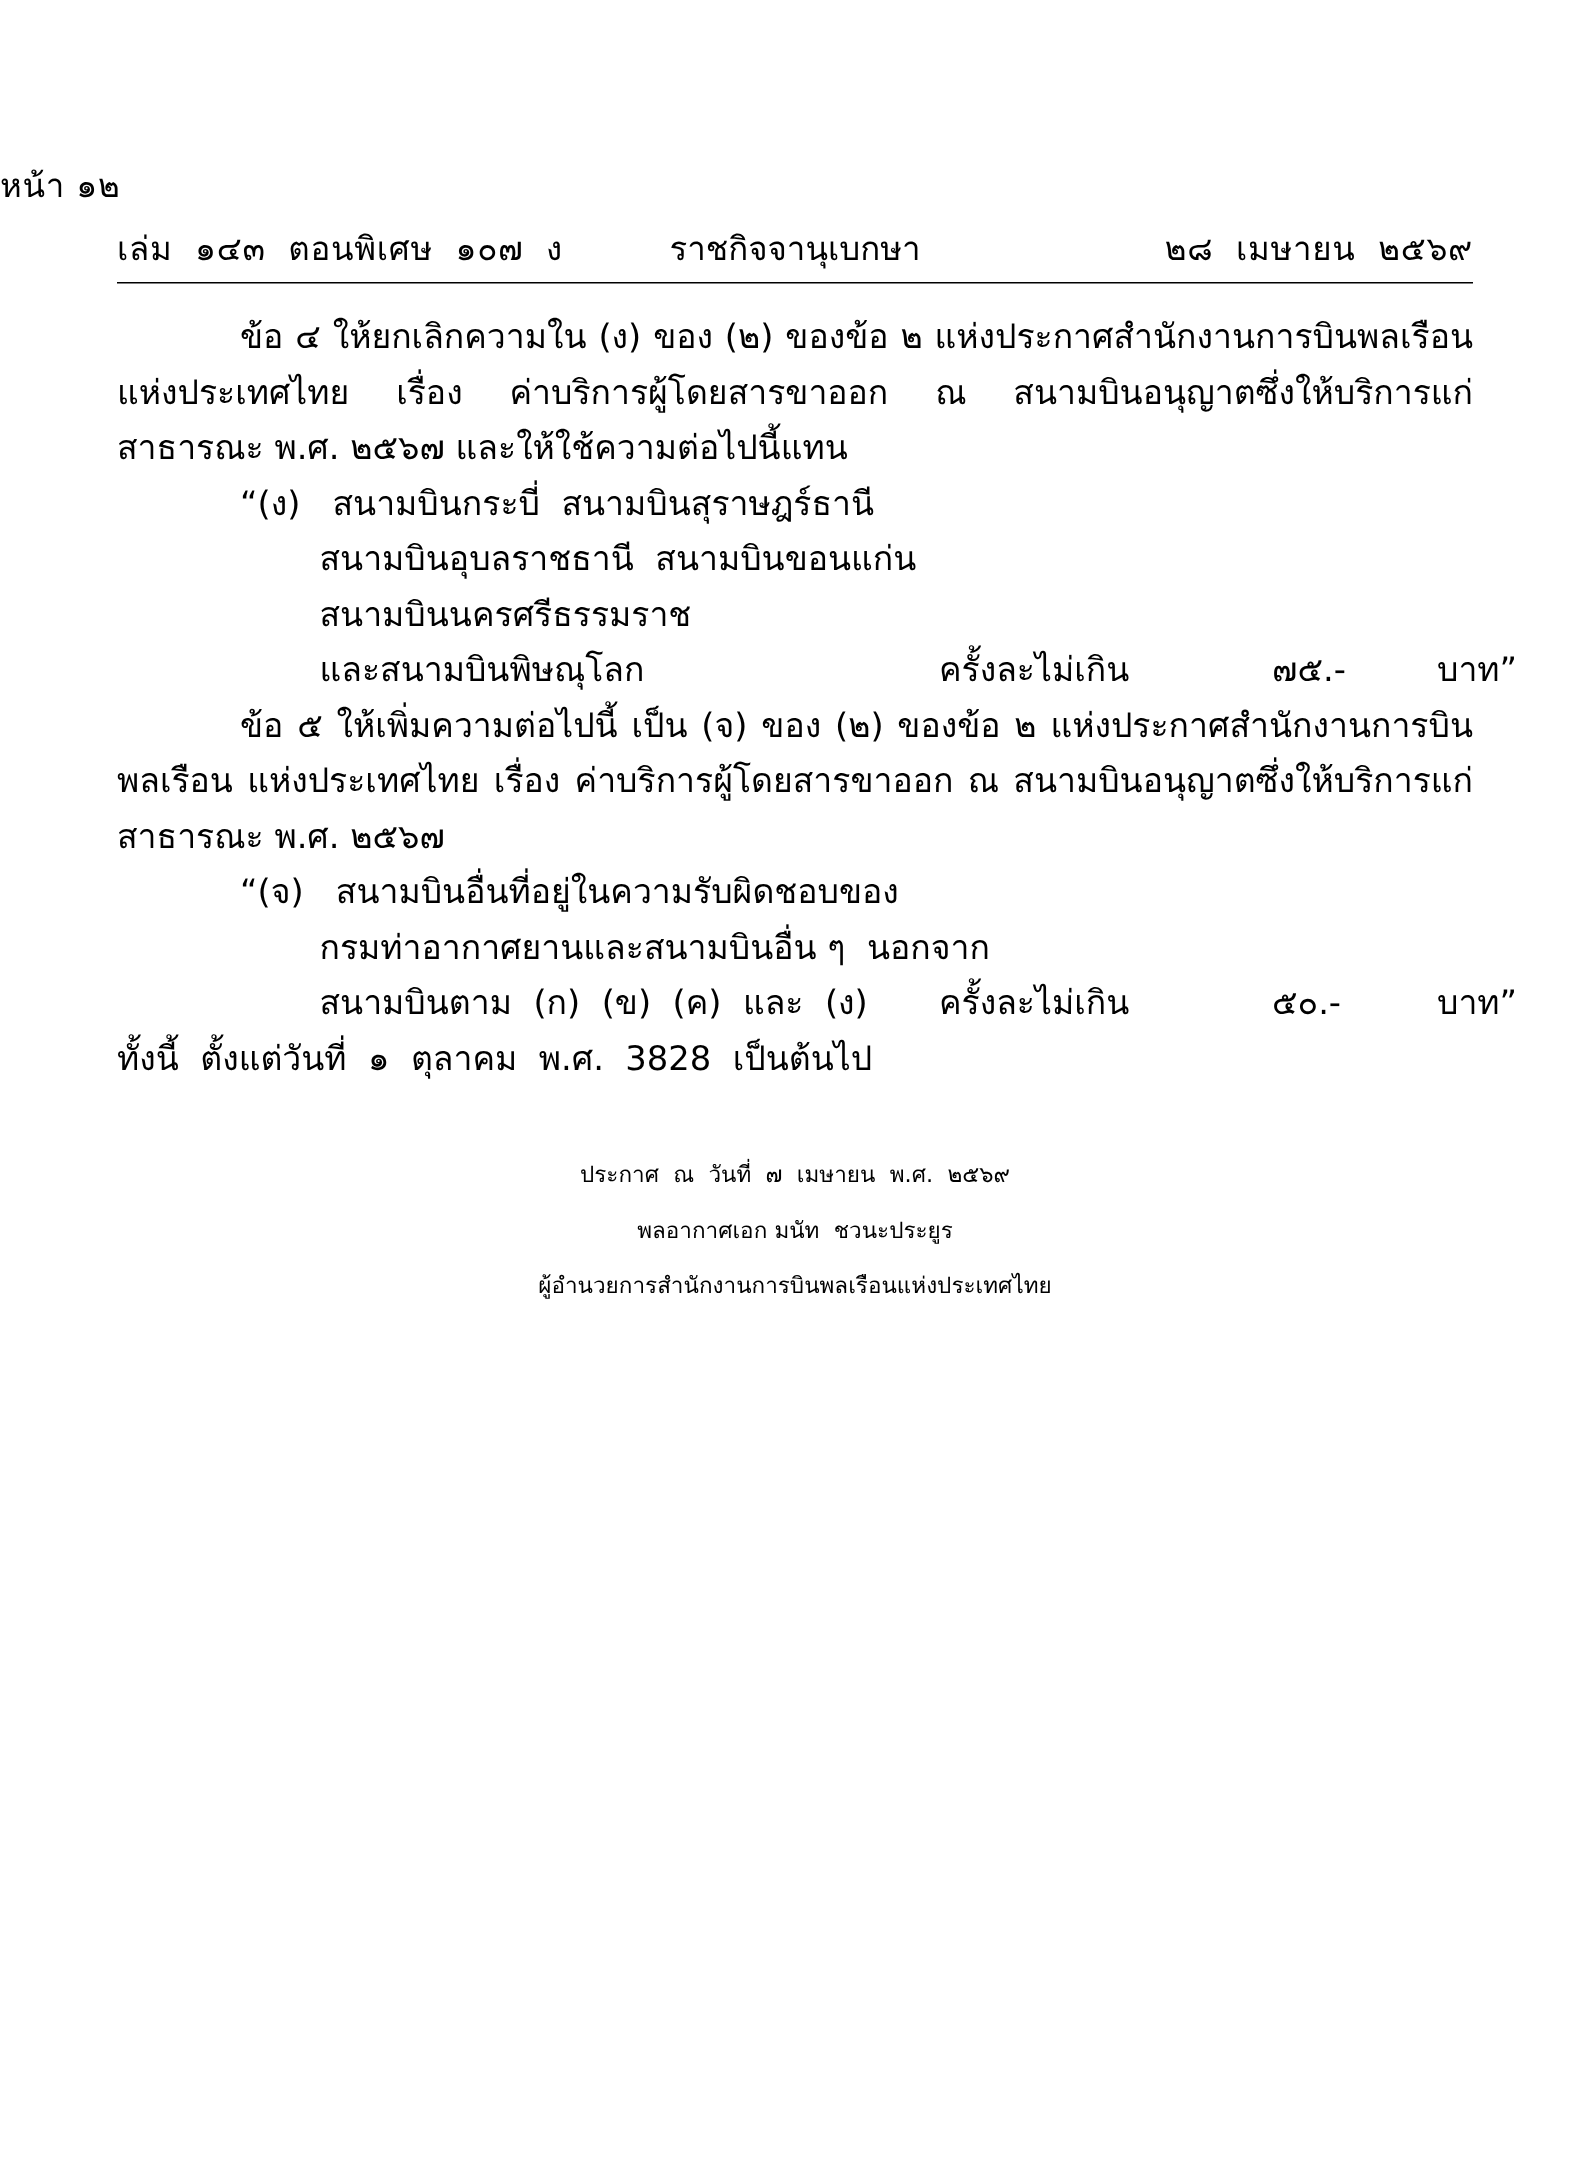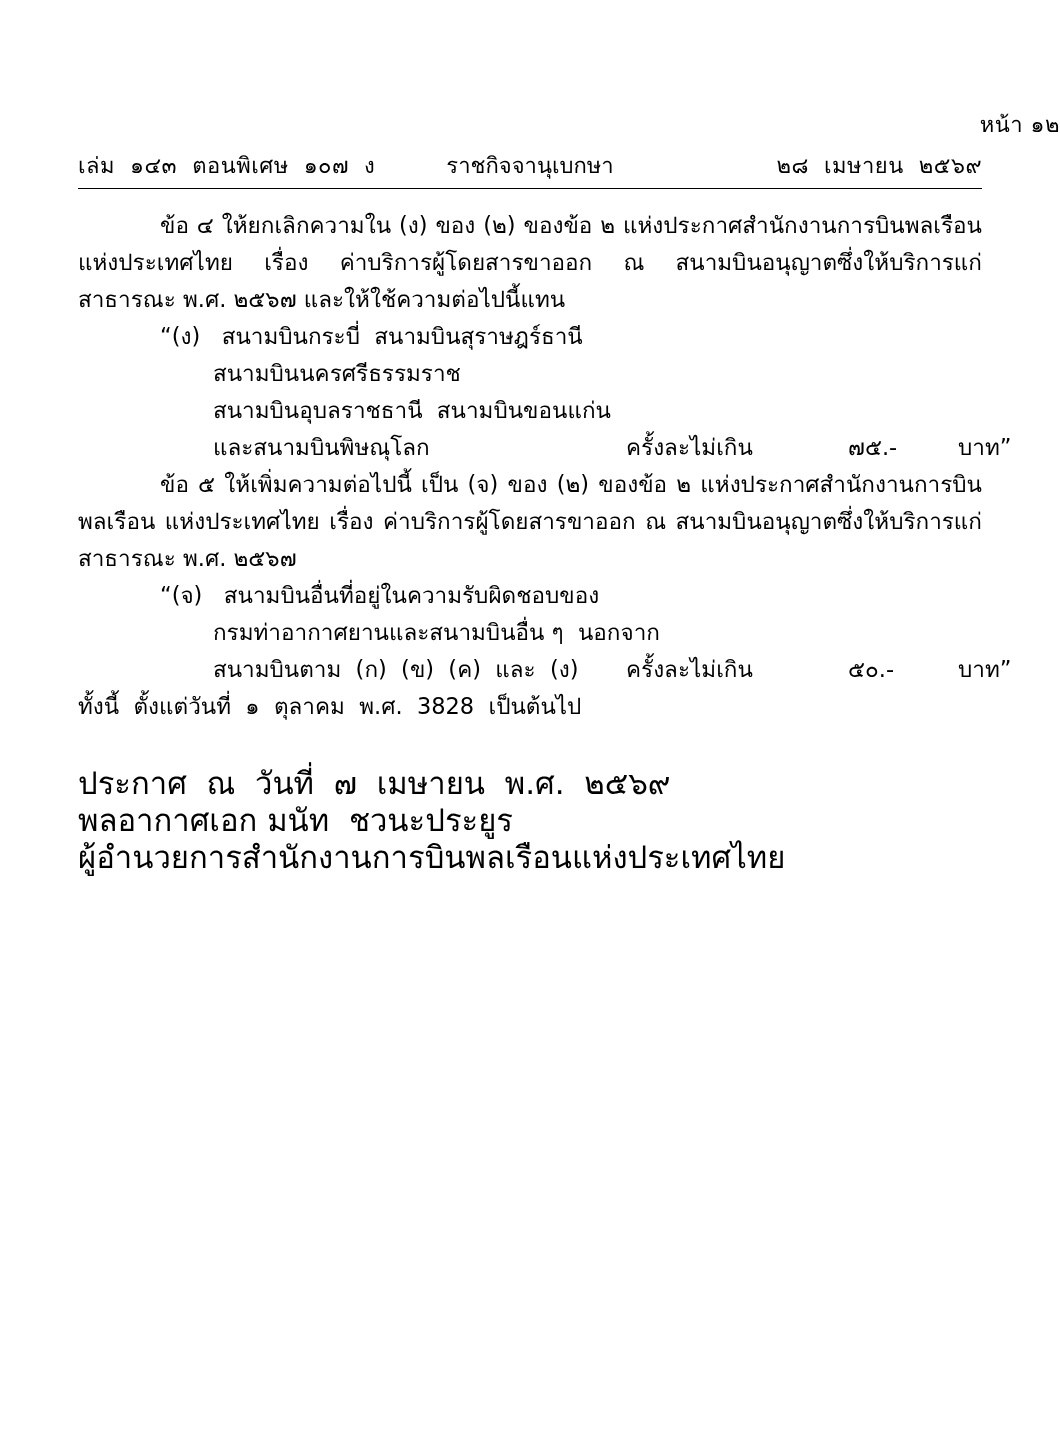--- a/index.html
+++ b/index.html
@@ -16,26 +16,25 @@
     overflow: hidden;
   }
   .page {
     position: relative;
     width: 1060px;
     height: 1440px;
     padding: 0;
     box-sizing: border-box;
   }
   .page-number {
-    text-align: right;
+    text-align: left;
     font-size: 22px;
     margin-top: 112px;
     line-height: 1.2;
     letter-spacing: 0.5px;
-    padding-left: 30px;
   }
   .masthead {
     position: relative;
     margin: 10px 78px 0 78px;
     height: 34px;
     font-size: 22px;
   }
   .masthead .left {
     position: absolute;
     left: 0;
@@ -108,21 +107,22 @@
     left: 635px;
     top: 0;
   }
   .price-row .unit {
     position: absolute;
     left: 745px;
     top: 0;
   }
   .signature {
     margin: 40px 78px 0 78px;
-    font-size: 31px;
+    text-align: center;
+    font-size: 15px;
     line-height: 37px;
   }
   .sig-line {
     white-space: pre;
   }
 </style>
 </head>
 <body>
 
 <div class="page">
@@ -135,22 +135,22 @@
     <span class="right">๒๘  เมษายน  ๒๕๖๙</span>
   </div>
 
   <div class="rule"></div>
 
   <div class="body-block">
 
     <p class="para"><span class="indent"></span><span>ข้อ  ๔   ให้ยกเลิกความใน  (ง)  ของ  (๒)  ของข้อ  ๒  แห่งประกาศสำนักงานการบินพลเรือน แห่งประเทศไทย  เรื่อง  ค่าบริการผู้โดยสารขาออก  ณ  สนามบินอนุญาตซึ่งให้บริการแก่สาธารณะ พ.ศ.  ๒๕๖๗  และให้ใช้ความต่อไปนี้แทน</span></p>
 
     <div class="quote-line">“(ง)   สนามบินกระบี่  สนามบินสุราษฎร์ธานี</div>
+    <div class="quote-line sub">สนามบินอุบลราชธานี  สนามบินขอนแก่น</div>
     <div class="quote-line sub">สนามบินนครศรีธรรมราช</div>
-    <div class="quote-line sub">สนามบินอุบลราชธานี  สนามบินขอนแก่น</div>
 
     <div class="price-row">
       <span class="label">และสนามบินพิษณุโลก</span>
       <span class="mid">ครั้งละไม่เกิน</span>
       <span class="amount">๗๕.-</span>
       <span class="unit">บาท”</span>
     </div>
 
     <p class="para"><span class="indent"></span><span>ข้อ  ๕   ให้เพิ่มความต่อไปนี้  เป็น  (จ)  ของ  (๒)  ของข้อ  ๒  แห่งประกาศสำนักงานการบินพลเรือน แห่งประเทศไทย  เรื่อง  ค่าบริการผู้โดยสารขาออก  ณ  สนามบินอนุญาตซึ่งให้บริการแก่สาธารณะ พ.ศ.  ๒๕๖๗</span></p>
 

